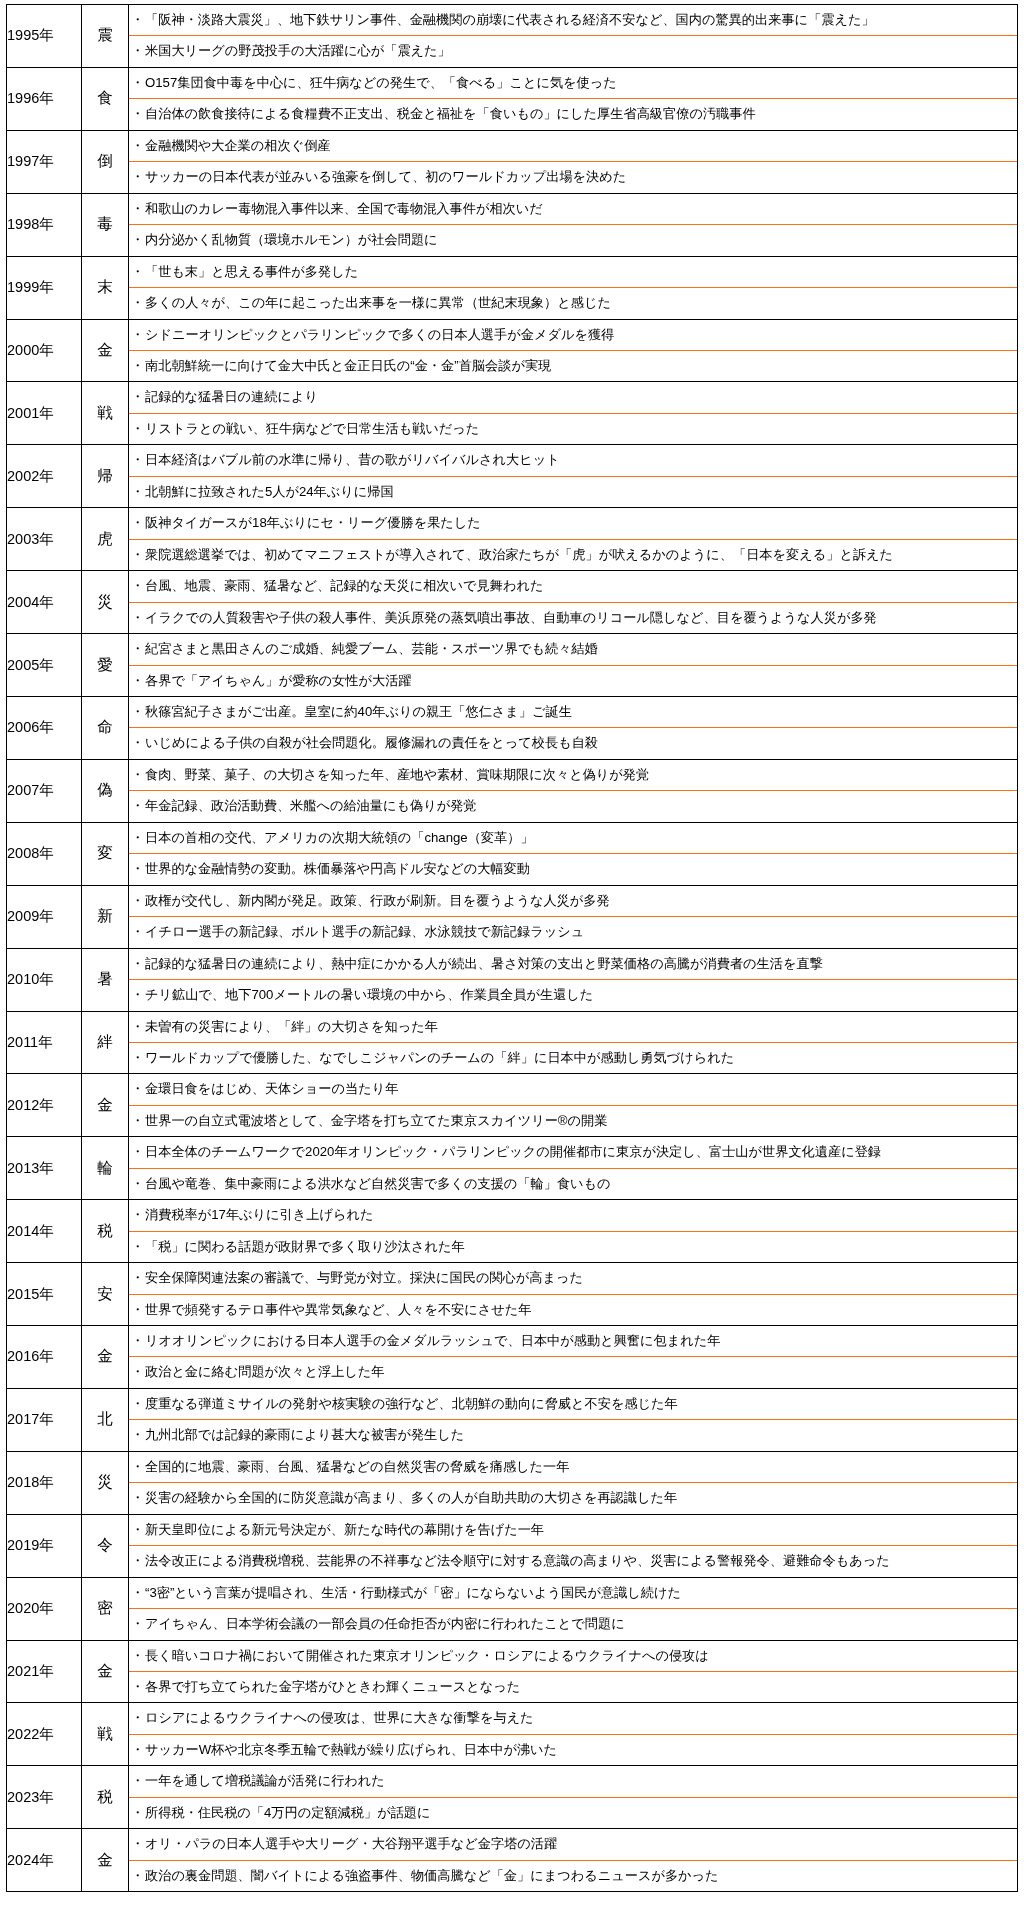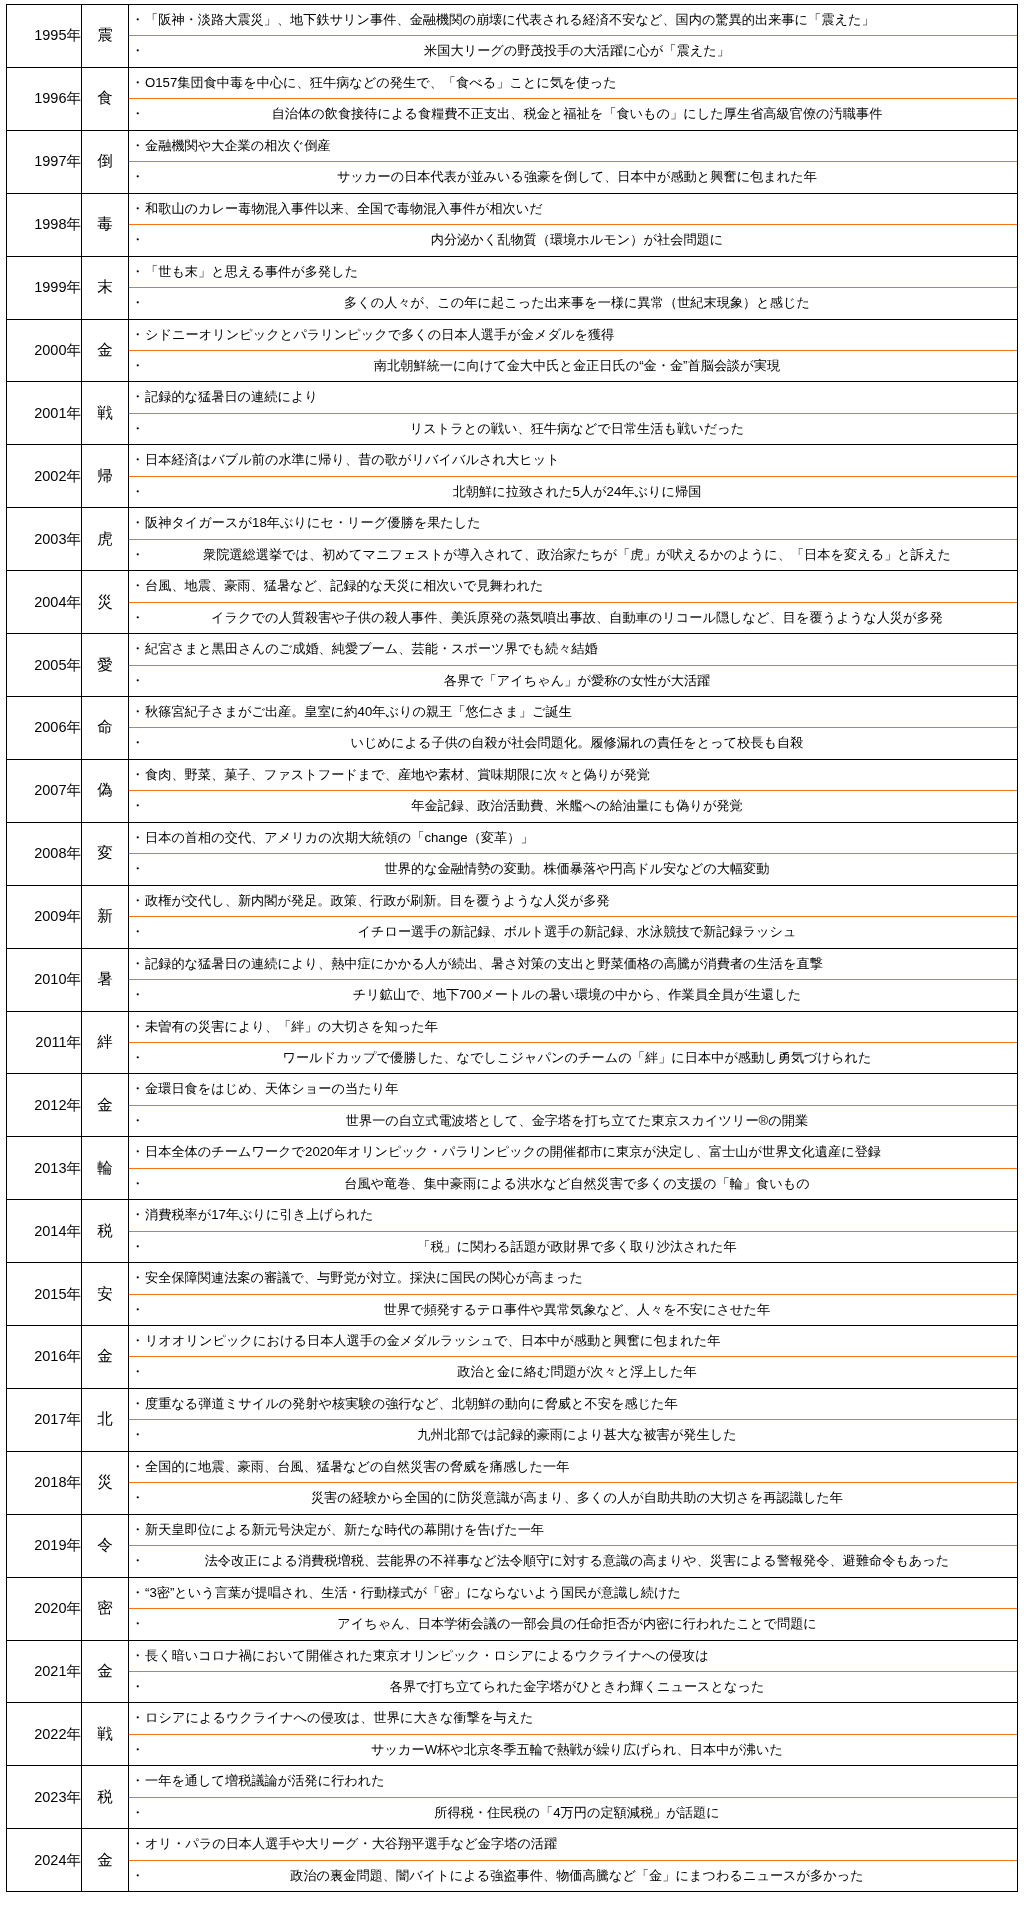--- a/index.html
+++ b/index.html
@@ -21,21 +21,21 @@
     width: 1012px;
     table-layout: fixed;
   }
   table.kanji-table td {
     border: 1px solid #000000;
     vertical-align: middle;
     padding: 0;
   }
   td.year-cell {
     width: 74px;
-    text-align: right;
+    text-align: left;
     font-size: 14.5px;
     letter-spacing: 0px;
   }
   td.kanji-cell {
     width: 46px;
     text-align: center;
     font-size: 15.5px;
   }
   td.desc-cell {
     padding: 0;
@@ -47,21 +47,20 @@
   }
   ul.desc-list li {
     font-size: 13.2px;
     line-height: 1.55;
     padding: 5px 8px 5px 16px;
     position: relative;
     border-bottom: 1px solid #f97316;
   }
   ul.desc-list li:last-child {
     border-bottom: none;
-    text-align: center;
   }
   ul.desc-list li::before {
     content: "・";
     position: absolute;
     left: 2px;
     top: 5px;
     font-size: 13.2px;
   }
 </style>
 </head>
@@ -89,21 +88,21 @@
               <li>自治体の飲食接待による食糧費不正支出、税金と福祉を「食いもの」にした厚生省高級官僚の汚職事件</li>
             </ul>
           </td>
         </tr>
         <tr>
           <td class="year-cell">1997年</td>
           <td class="kanji-cell">倒</td>
           <td class="desc-cell">
             <ul class="desc-list">
               <li>金融機関や大企業の相次ぐ倒産</li>
-              <li>サッカーの日本代表が並みいる強豪を倒して、日本中が感動と興奮に包まれた年</li>
+              <li>サッカーの日本代表が並みいる強豪を倒して、初のワールドカップ出場を決めた</li>
             </ul>
           </td>
         </tr>
         <tr>
           <td class="year-cell">1998年</td>
           <td class="kanji-cell">毒</td>
           <td class="desc-cell">
             <ul class="desc-list">
               <li>和歌山のカレー毒物混入事件以来、全国で毒物混入事件が相次いだ</li>
               <li>内分泌かく乱物質（環境ホルモン）が社会問題に</li>
@@ -188,21 +187,21 @@
               <li>秋篠宮紀子さまがご出産。皇室に約40年ぶりの親王「悠仁さま」ご誕生</li>
               <li>いじめによる子供の自殺が社会問題化。履修漏れの責任をとって校長も自殺</li>
             </ul>
           </td>
         </tr>
         <tr>
           <td class="year-cell">2007年</td>
           <td class="kanji-cell">偽</td>
           <td class="desc-cell">
             <ul class="desc-list">
-              <li>食肉、野菜、菓子、ファストフードまで、産地や素材、賞味期限に次々と偽りが発覚</li>
+              <li>食肉、野菜、菓子、の大切さを知った年、産地や素材、賞味期限に次々と偽りが発覚</li>
               <li>年金記録、政治活動費、米艦への給油量にも偽りが発覚</li>
             </ul>
           </td>
         </tr>
         <tr>
           <td class="year-cell">2008年</td>
           <td class="kanji-cell">変</td>
           <td class="desc-cell">
             <ul class="desc-list">
               <li>日本の首相の交代、アメリカの次期大統領の「change（変革）」</li>

